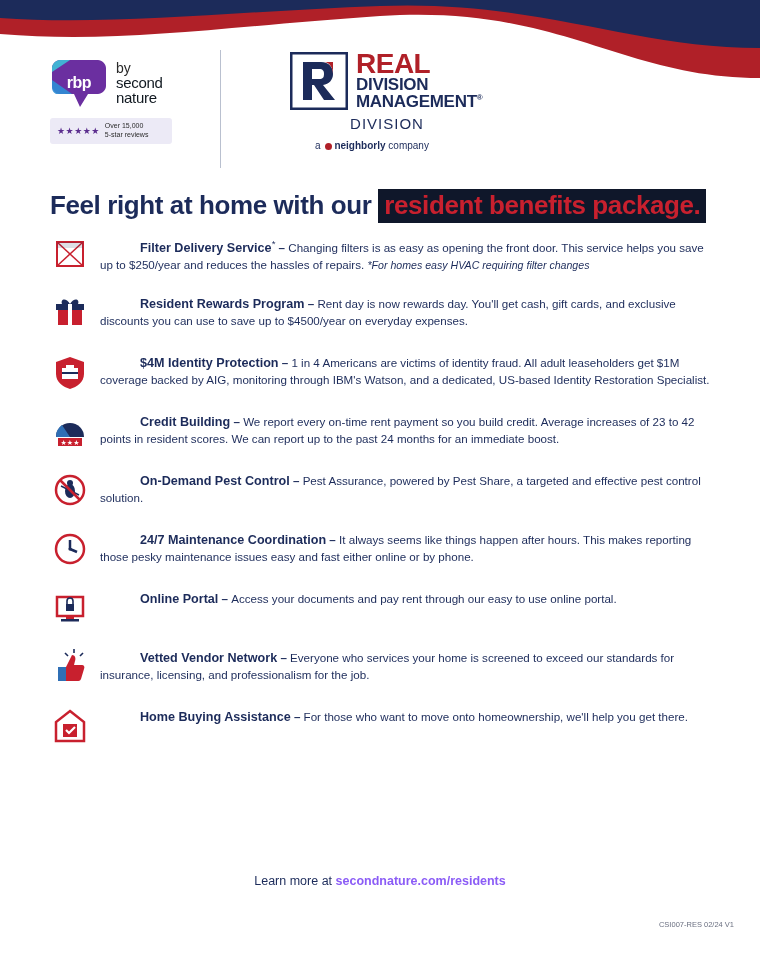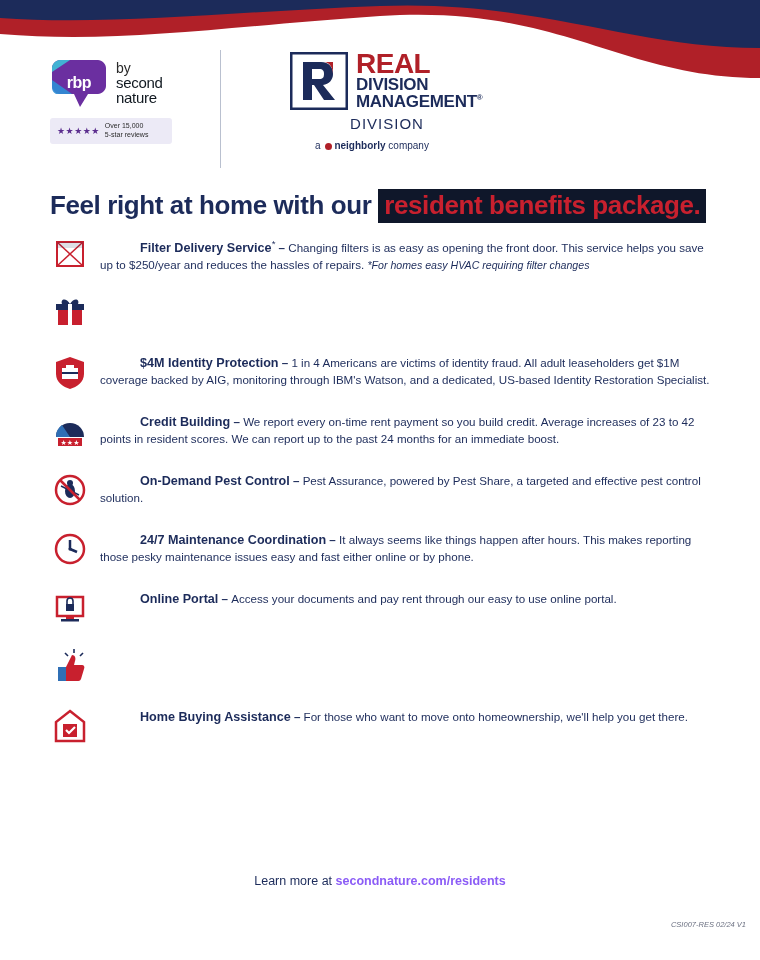--- a/index.html
+++ b/index.html
@@ -250,25 +250,24 @@
     font-size: 12.5px;
     color: #1c2b5a;
   }
   .footer a, .footer .link {
     color: #8b5cf6;
     font-weight: bold;
     text-decoration: none;
   }
   .doccode {
     position: absolute;
-    right: 14px;
+    right: 26px;
     top: 920px;
     font-size: 7.5px;
     color: #6a6f80;
-    font-style: italic;
   }
 </style>
 </head>
 <body>
 
 <div class="page">
 
   <svg class="swoosh" viewBox="0 0 760 130" preserveAspectRatio="none">
     <path d="M0,0 L760,0 L760,78 C620,78 560,4 380,16 C230,26 120,44 0,34 Z" fill="#b02028"></path>
     <path d="M0,0 L760,0 L760,48 C630,48 540,0 380,6 C240,11 110,26 0,18 Z" fill="#1c2b5a"></path>
@@ -349,20 +348,23 @@
     <div class="benefit">
       <div class="b-icon">
         <svg viewBox="0 0 40 40">
           <rect x="8" y="16" width="24" height="16" fill="#c8202e"></rect>
           <rect x="6" y="11" width="28" height="6" fill="#1c2b5a"></rect>
           <rect x="18" y="11" width="4" height="21" fill="#ffffff"></rect>
           <path d="M20,11 C16,4 10,6 12,11 Z" fill="#1c2b5a"></path>
           <path d="M20,11 C24,4 30,6 28,11 Z" fill="#1c2b5a"></path>
         </svg>
       </div>
+      <div class="b-text">
+        <span class="b-title">Resident Rewards Program</span><span class="b-dash"> – </span><span>Rent day is now rewards day. You'll get cash, gift cards, and exclusive discounts you can use to save up to $4500/year on everyday expenses.</span>
+      </div>
     </div>
 
     <div class="benefit">
       <div class="b-icon">
         <svg viewBox="0 0 40 40">
           <path d="M20,5 L34,10 L34,22 C34,30 27,35 20,37 C13,35 6,30 6,22 L6,10 Z" fill="#c8202e"></path>
           <rect x="12" y="16" width="16" height="11" fill="#ffffff"></rect>
           <rect x="16" y="13" width="8" height="3" fill="#ffffff"></rect>
           <rect x="12" y="20" width="16" height="2" fill="#1c2b5a"></rect>
         </svg>
@@ -433,20 +435,23 @@
     <div class="benefit">
       <div class="b-icon">
         <svg viewBox="0 0 40 40">
           <rect x="8" y="20" width="8" height="14" fill="#2f6fb5"></rect>
           <path d="M16,20 L22,8 C25,8 26,11 25,14 L24,18 L32,18 C34,18 35,20 34,22 L31,32 C30,34 29,34 27,34 L16,34 Z" fill="#c8202e"></path>
           <line x1="24" y1="6" x2="24" y2="2" stroke="#1c2b5a" stroke-width="1.6"></line>
           <line x1="30" y1="9" x2="33" y2="6" stroke="#1c2b5a" stroke-width="1.6"></line>
           <line x1="18" y1="9" x2="15" y2="6" stroke="#1c2b5a" stroke-width="1.6"></line>
         </svg>
       </div>
+      <div class="b-text">
+        <span class="b-title">Vetted Vendor Network</span><span class="b-dash"> – </span><span>Everyone who services your home is screened to exceed our standards for insurance, licensing, and professionalism for the job.</span>
+      </div>
     </div>
 
     <div class="benefit">
       <div class="b-icon">
         <svg viewBox="0 0 40 40">
           <path d="M20,5 L34,16 L34,35 L6,35 L6,16 Z" fill="none" stroke="#c8202e" stroke-width="2.5"></path>
           <rect x="13" y="18" width="14" height="13" fill="#c8202e"></rect>
           <path d="M16,24 L19,27 L25,21" fill="none" stroke="#ffffff" stroke-width="2.2"></path>
         </svg>
       </div>

